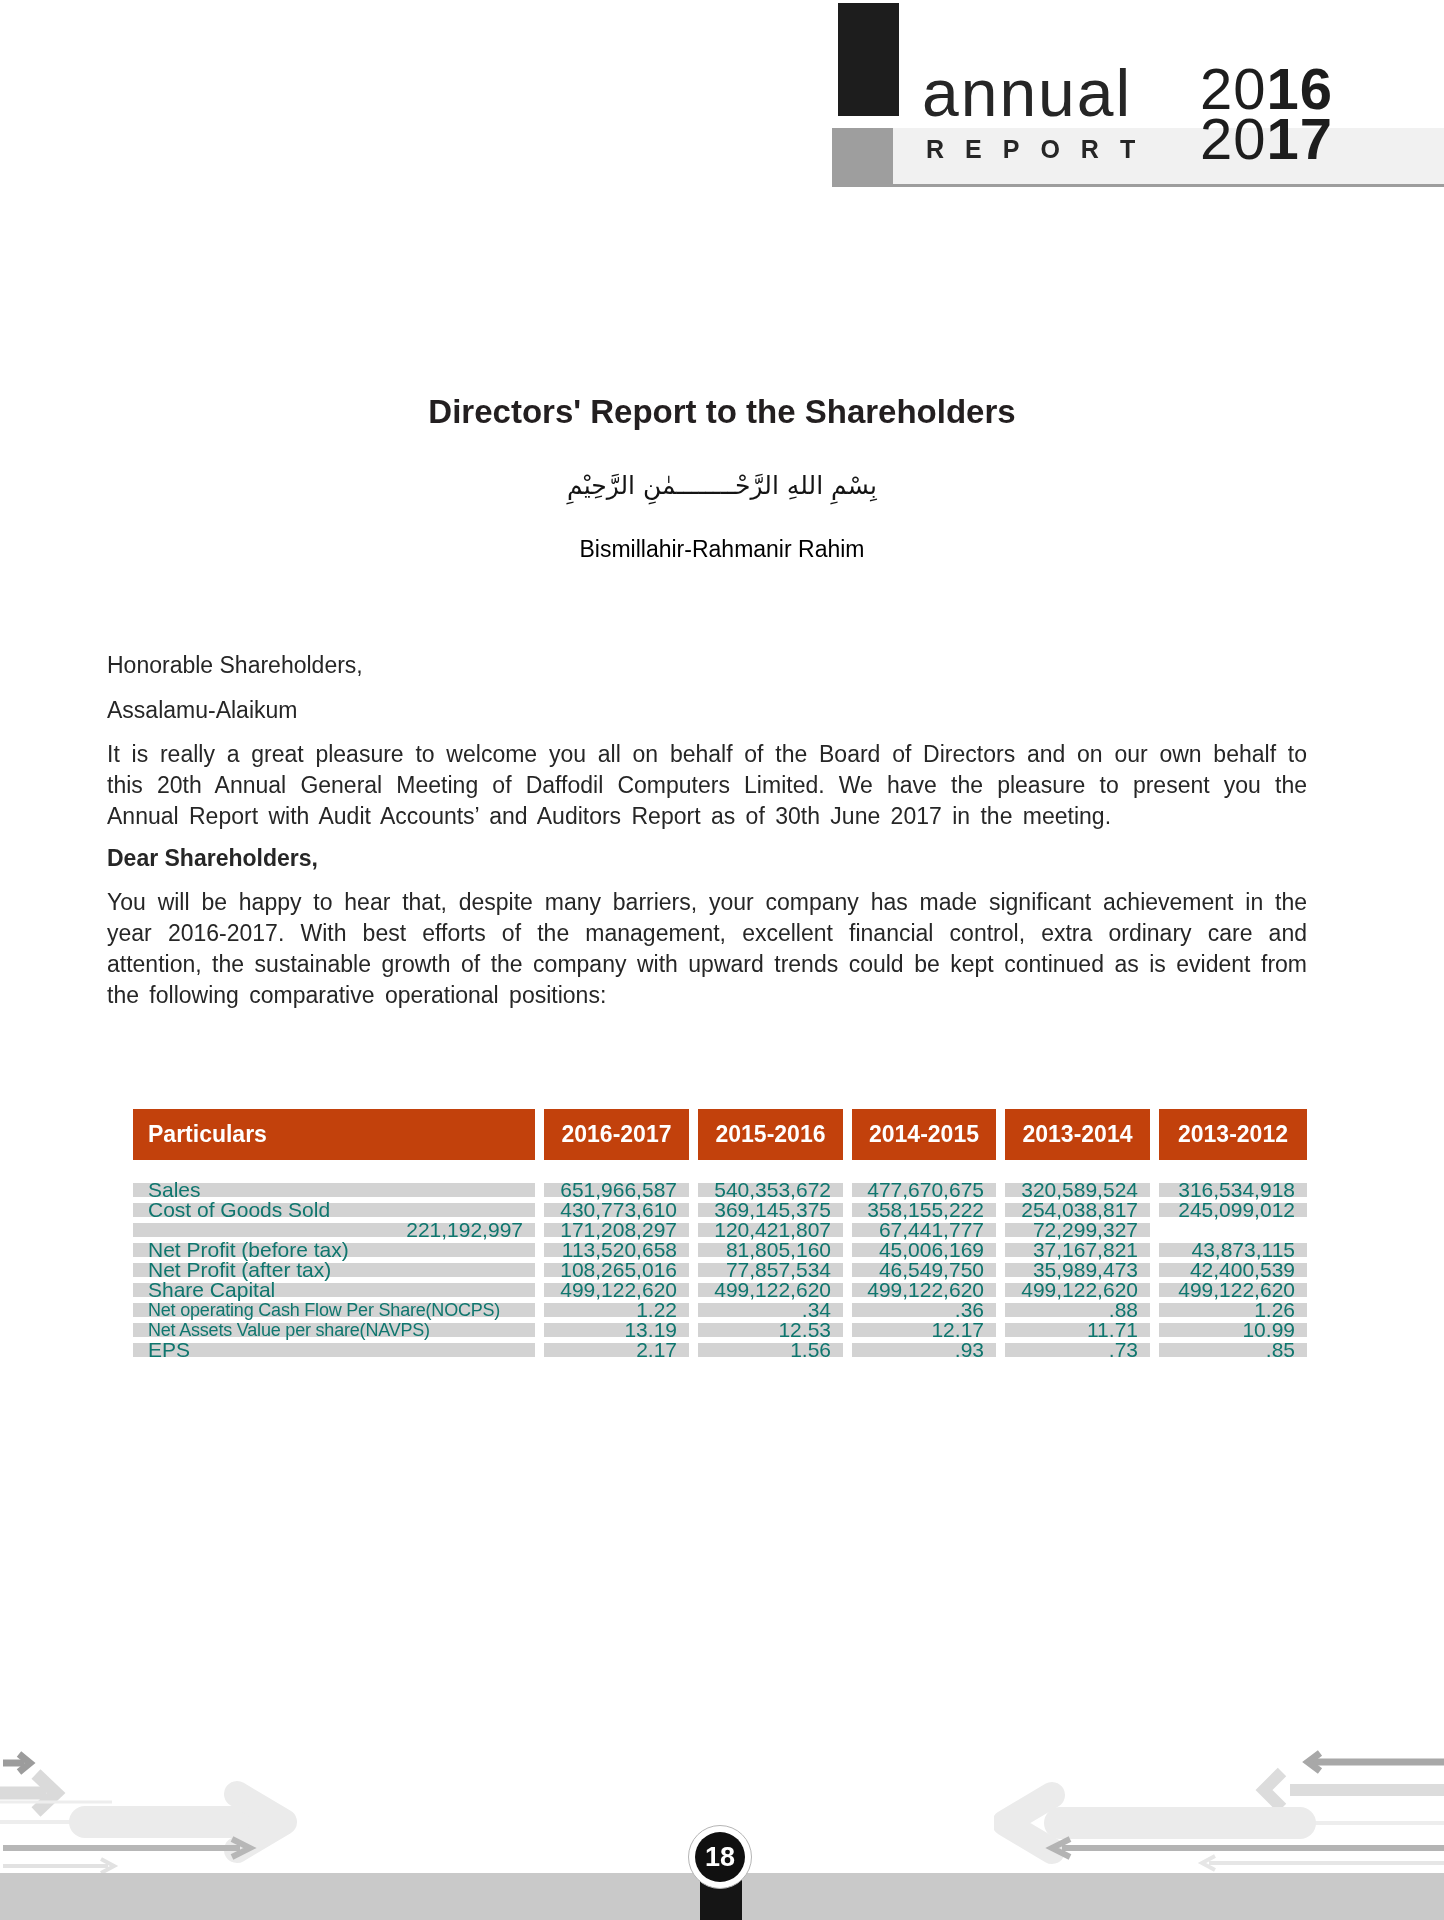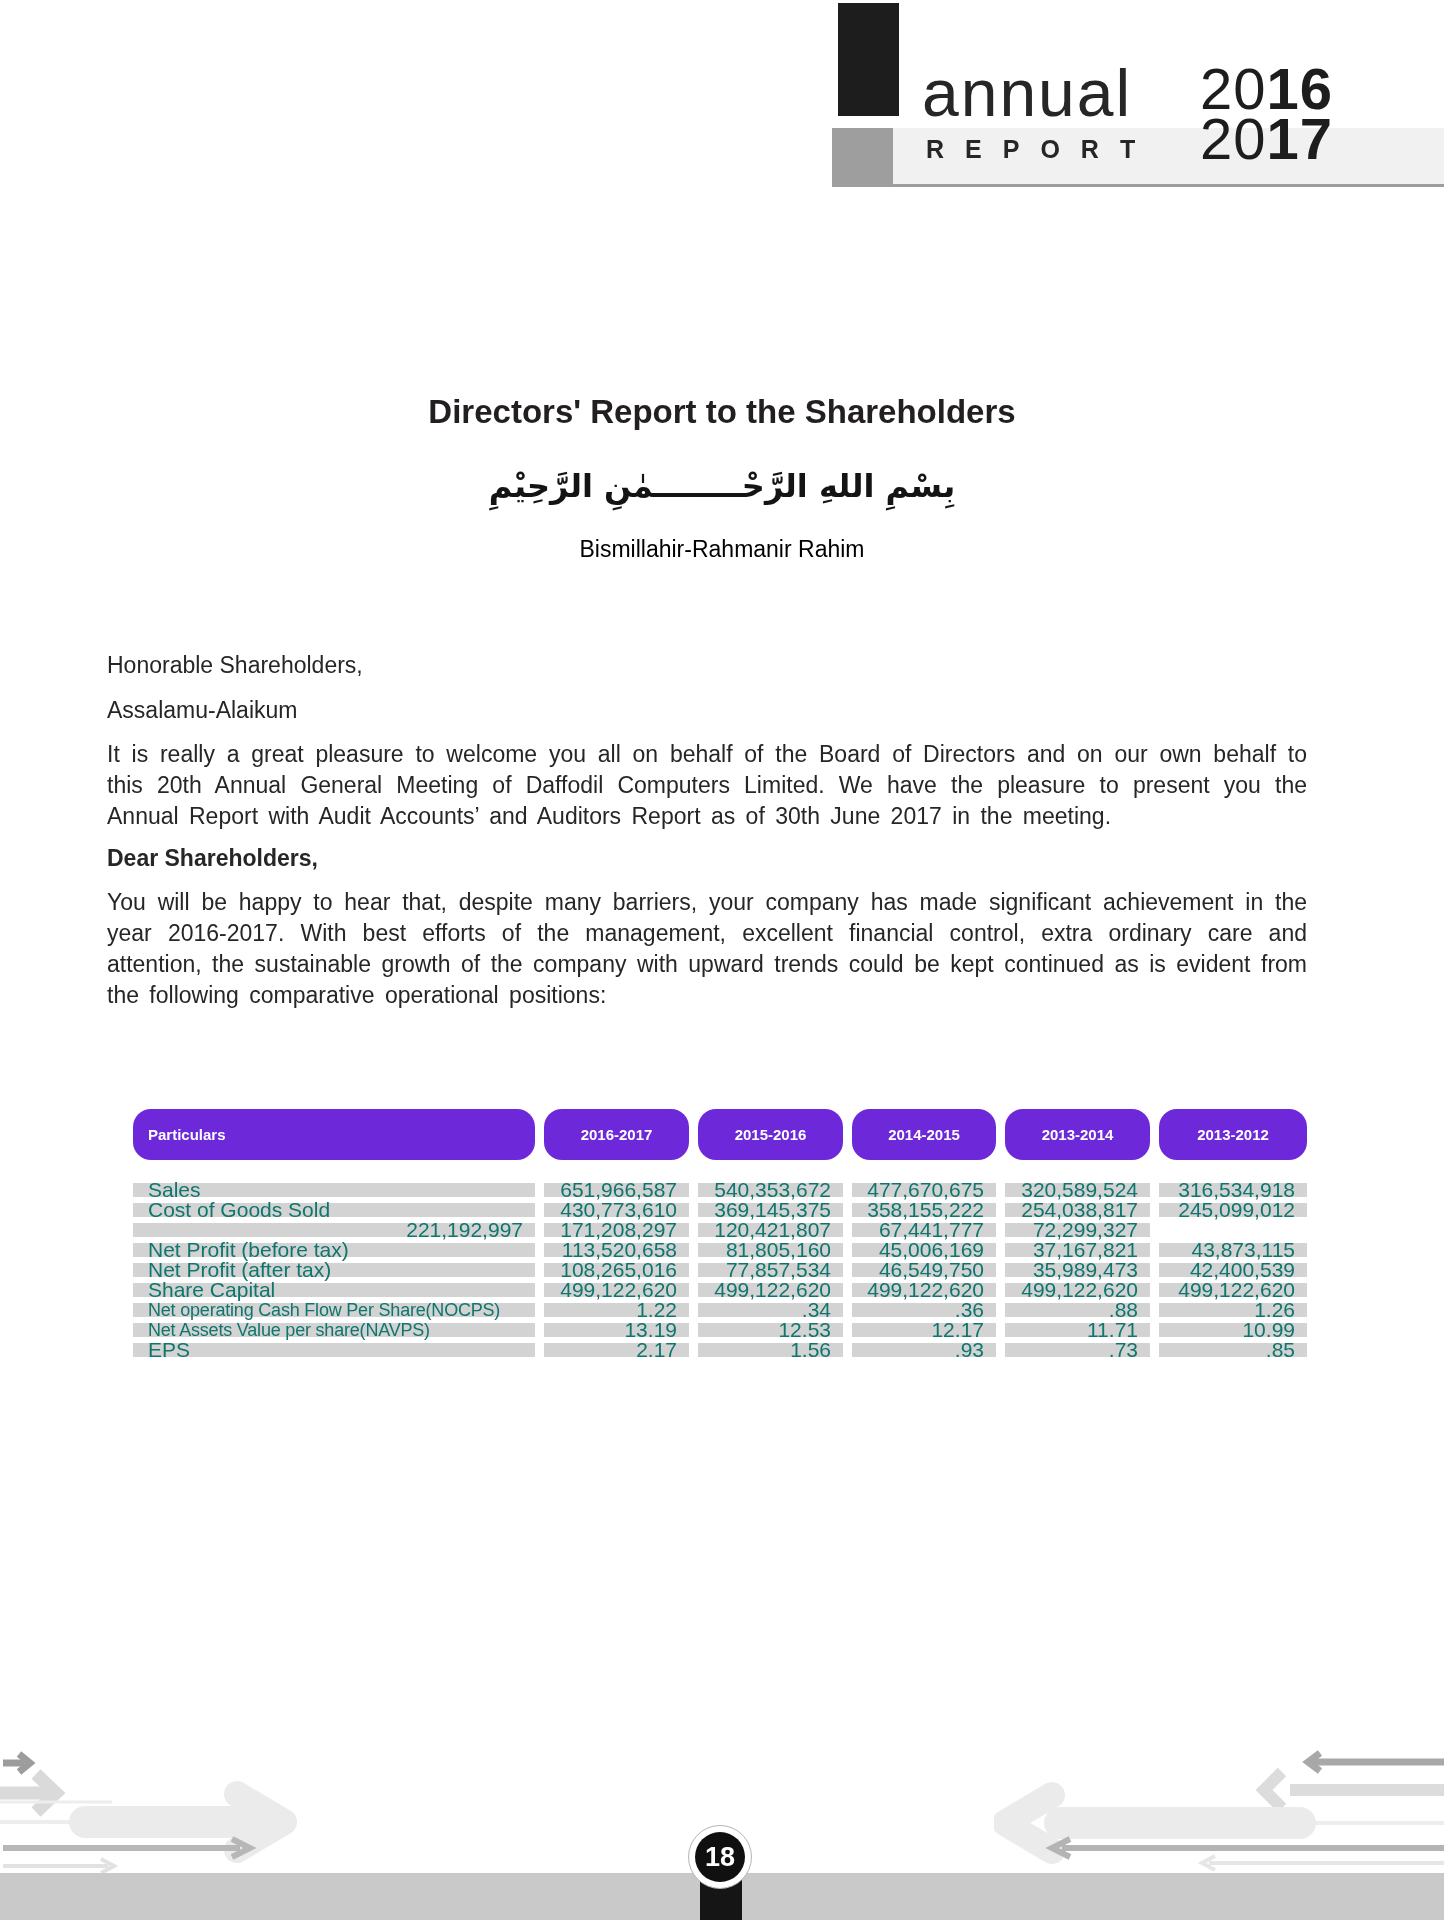--- a/index.html
+++ b/index.html
@@ -20,37 +20,37 @@
   .logo-black { position: absolute; left: 838px; top: 3px;  width: 61px; height: 113px; background: #1d1d1d; }
   .logo-gray  { position: absolute; left: 832px; top: 128px; width: 61px; height: 58px;  background: #9e9e9e; }
   .logo-annual{ position: absolute; left: 922px; top: 60px;  font-size: 66px; line-height: 66px; letter-spacing: 2px; color: #262626; }
   .logo-report{ position: absolute; left: 926px; top: 135px; font-size: 25px; font-weight: bold; letter-spacing: 21px; color: #262626; white-space: nowrap; }
   .logo-years { position: absolute; left: 1200px; top: 64px; font-size: 58px; line-height: 50px; color: #1d1d1d; letter-spacing: 1px; font-weight: 400; white-space: nowrap; }
   .logo-years b { font-weight: 700; }
 
   
   .doc-title   { position: absolute; left: 0; right: 0; top: 393px; text-align: center; font-size: 33px; font-weight: bold; color: #231f20; }
   .calligraphy { position: absolute; left: 0; right: 0; top: 458px; text-align: center; direction: rtl;
-                 font-family: "DejaVu Sans", sans-serif; font-size: 32px; line-height: 56px; color: #141414; font-weight: bold; }
+                 font-family: "DejaVu Sans", sans-serif; font-size: 25px; line-height: 56px; color: #141414; }
   .bismillah   { position: absolute; left: 0; right: 0; top: 536px; text-align: center; font-size: 23px; color: #000000; }
 
   
   .body-copy { position: absolute; left: 107px; top: 650px; width: 1200px; font-size: 23px; line-height: 30px; }
   .sal2    { margin-top: 15px; }
   .para    { margin-top: 14px; text-align: justify; line-height: 31px; word-spacing: 4px; }
   .subhead { margin-top: 10px; font-weight: bold; }
   .para + .subhead { margin-top: 11px; }
 
   
   .op-table { position: absolute; left: 133px; top: 1109px; width: 1177px; }
   .t-row { display: grid; grid-template-columns: 402px 145px 145px 144px 145px 148px; column-gap: 9px; margin-bottom: 6px; }
   .t-row.t-head { margin-bottom: 23px; }
   .t-head .cell {
-    background: #6d28d9; color: #ffffff; font-weight: bold; font-size: 15px;
-    height: 51px; display: flex; align-items: center; justify-content: center; border-radius: 18px;
+    background: #c2410c; color: #ffffff; font-weight: bold; font-size: 23px;
+    height: 51px; display: flex; align-items: center; justify-content: center;
   }
   .t-head .cell.label { justify-content: flex-start; padding-left: 15px; }
   .t-body-row .cell {
     background: #d3d3d3; color: #0f766e; font-size: 21px;
     height: 14px; display: flex; align-items: center;
   }
   .t-body-row .cell.label { padding-left: 15px; }
   .t-body-row .cell.value { justify-content: flex-end; padding-right: 12px; }
   
   .op-table > .t-row:nth-child(8) .label,

